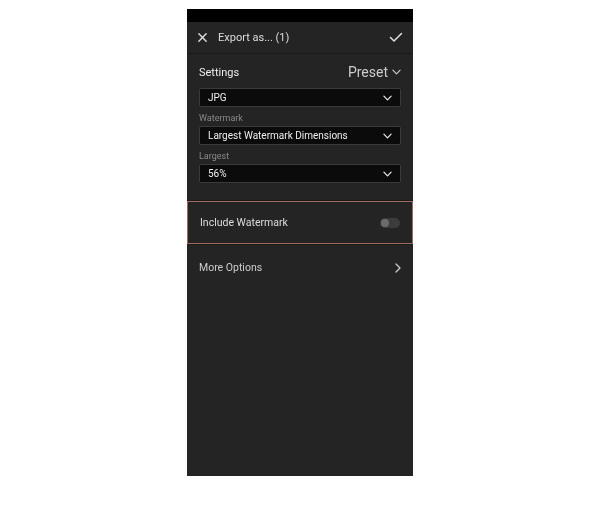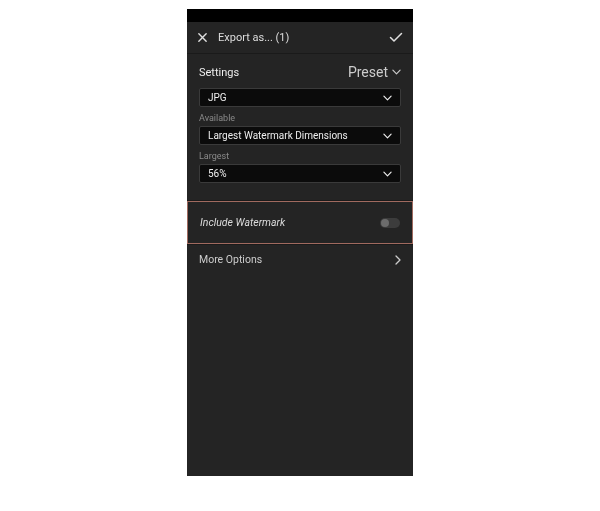--- a/index.html
+++ b/index.html
@@ -96,21 +96,20 @@
     display: flex;
     align-items: center;
     justify-content: space-between;
     padding: 14px 12px;
     border: 1px solid #a06a5f;
     margin: 0;
   }
   .watermark-label {
     font-size: 10.5px;
     color: #ddd;
-    font-style: italic;
   }
   .toggle {
     width: 20px;
     height: 10px;
     border-radius: 6px;
     background: #3c3c3c;
     position: relative;
   }
   .toggle .knob {
     width: 8px;
@@ -123,21 +122,21 @@
   }
   .divider {
     height: 1px;
     background: #1a1a1a;
     margin: 0;
   }
   .more-row {
     display: flex;
     align-items: center;
     justify-content: space-between;
-    padding: 8px 12px;
+    padding: 16px 12px;
     font-size: 10.5px;
     color: #ccc;
     cursor: pointer;
   }
 </style>
 </head>
 <body>
 
 <div class="frame">
   <div class="statusbar"></div>
@@ -174,21 +173,21 @@
         <span>JPG</span>
         <span class="chev icon-chev">
           <svg width="9" height="6" viewBox="0 0 10 6">
               <path d="M1 1 L5 5 L9 1" stroke="#eee" stroke-width="1.3" fill="none" stroke-linecap="round" stroke-linejoin="round"></path>
             </svg>
         </span>
       </div>
     </div>
 
     <div class="row">
-      <div class="label">Available</div>
+      <div class="label">Watermark</div>
       <div class="select">
         <span>Largest Watermark Dimensions</span>
         <span class="chev icon-chev">
           <svg width="9" height="6" viewBox="0 0 10 6">
               <path d="M1 1 L5 5 L9 1" stroke="#eee" stroke-width="1.3" fill="none" stroke-linecap="round" stroke-linejoin="round"></path>
             </svg>
         </span>
       </div>
     </div>
 

